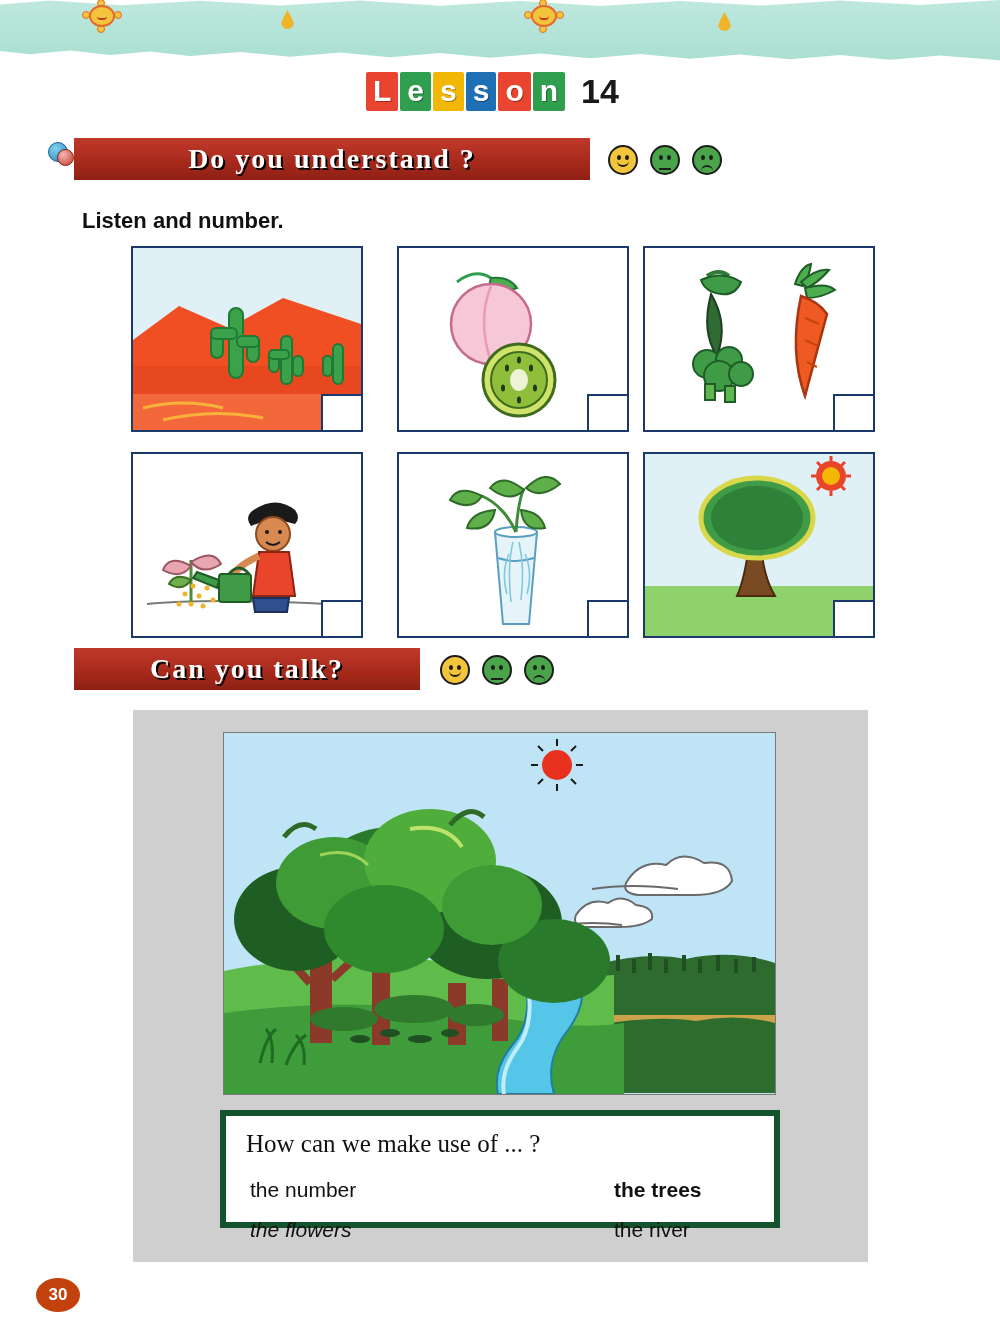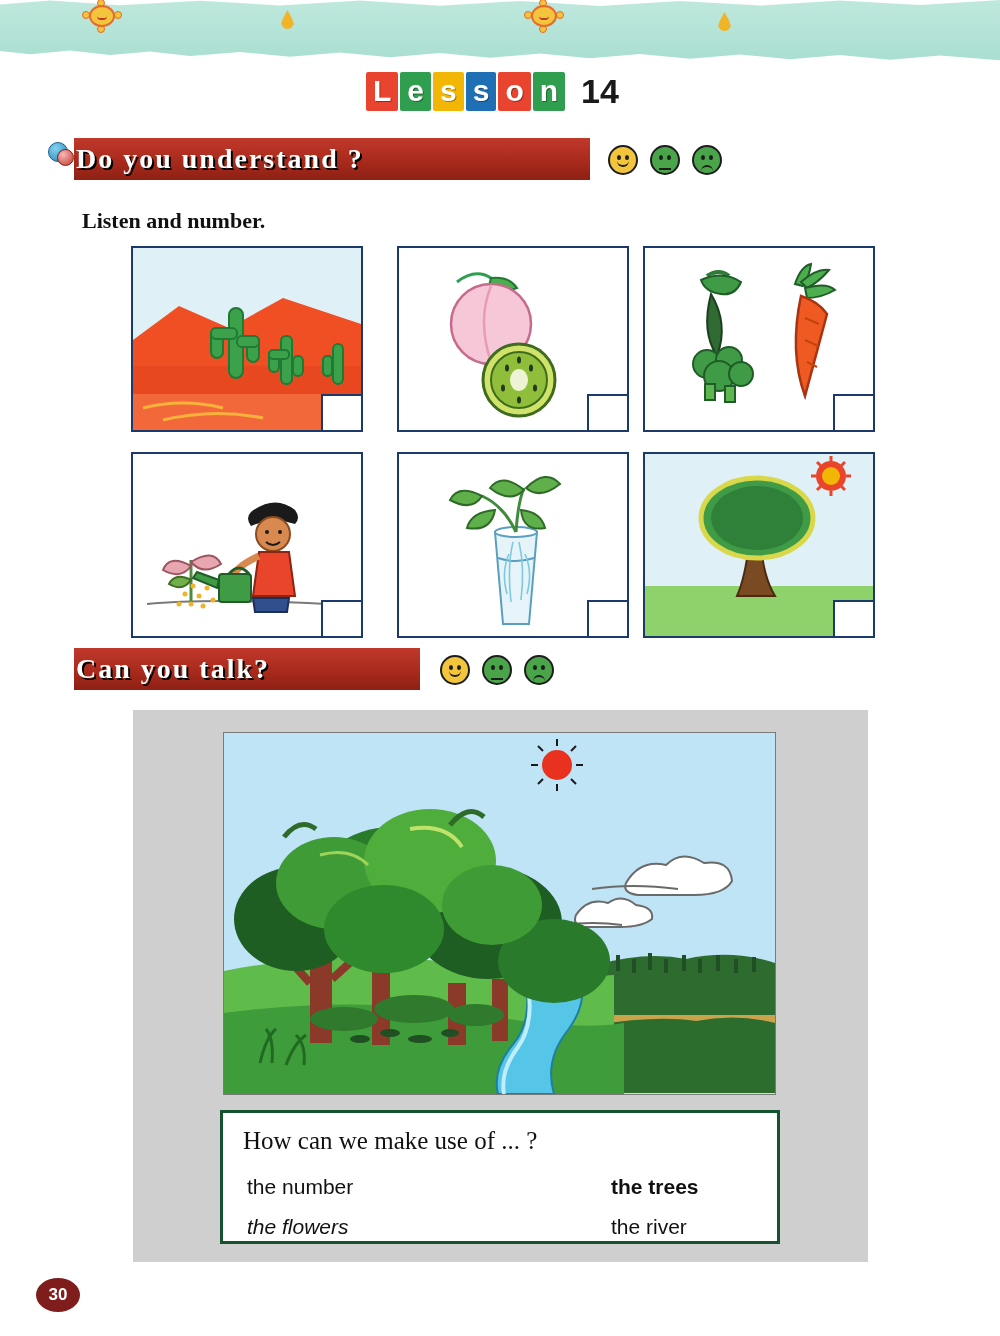--- a/index.html
+++ b/index.html
@@ -60,21 +60,21 @@
   }
   .lesson-num {
     margin-left:14px; font-family:"Liberation Sans", sans-serif; font-weight:bold;
     font-size:34px; color:#1a1a1a;
   }
 
   
   .banner {
     position:absolute; display:flex; align-items:center; height:42px;
     background:linear-gradient(180deg,#c0392b 0%, #a82a1c 55%, #8e2014 100%);
-    padding:0 2px; color:#fff;
+    padding:0 2px; color:#fff;justify-content:center;
   }
   .banner-txt {
     font-family:"Liberation Serif", serif; font-weight:bold; font-style:normal;
     font-size:28px; letter-spacing:2px; color:#fff;
     text-shadow: 2px 2px 0 #000;
   }
   .banner.b1 { left:74px; top:138px; width:516px; }
   .banner.b2 { left:74px; top:648px; width:346px; }
 
   .pin { position:absolute; left:44px; top:140px; width:34px; height:34px; }
@@ -95,21 +95,21 @@
   .face-circle .e { position:absolute; top:8px; width:4px; height:5px; background:#1d1d1d; border-radius:50%; }
   .face-circle .e.l { left:7px; } .face-circle .e.r { right:7px; }
   .face-circle .m { position:absolute; left:7px; width:12px; height:6px; }
   .m.smile { top:14px; border-bottom:2.5px solid #1d1d1d; border-radius:0 0 12px 12px; }
   .m.flat  { top:17px; border-bottom:2.5px solid #1d1d1d; }
   .m.frown { top:18px; border-top:2.5px solid #1d1d1d; border-radius:12px 12px 0 0; }
 
   
   .instruction {
     position:absolute; left:82px; top:208px;
-    font-family:Liberation Serif, serif; font-weight:bold; font-size:22px; color:#111;
+    font-family:Liberation Sans, sans-serif; font-weight:bold; font-size:22px; color:#111;
   }
 
   
   .grid { position:absolute; left:131px; top:246px; width:730px; }
   .cell {
     position:absolute; border:2px solid #1b3a6b; background:#ddeef7; overflow:hidden;
   }
   .cell .numbox {
     position:absolute; right:-2px; bottom:-2px; width:42px; height:38px;
     border:2px solid #1b3a6b; background:#ffffff;
@@ -118,39 +118,39 @@
   
   .talk-panel {
     position:absolute; left:133px; top:710px; width:735px; height:552px;
     background:#cfcfcf;
   }
   .scene {
     position:absolute; left:90px; top:22px; width:553px; height:363px;
     border:1px solid #7a7a7a; overflow:hidden; background:#bfe4f5;
   }
   .qbox {
-    position:absolute; left:87px; top:400px; width:560px; height:134px;
-    background:#ffffff; border:3px solid #14532d;
+    position:absolute; left:87px; top:400px; width:560px; height:118px;
+    background:#ffffff; border:6px solid #14532d;
   }
   .qbox .q {
     position:absolute; left:20px; top:14px; font-size:25px; color:#111;
     font-family:"Liberation Serif", serif;
   }
   .qbox .opt {
     position:absolute; font-family:"Liberation Sans", sans-serif; font-size:21px; color:#111;
   }
   .qbox .o1 { left:24px; top:62px; }
   .qbox .o2 { left:388px; top:62px;font-weight:bold; }
   .qbox .o3 { left:24px; top:102px;font-style:italic; }
   .qbox .o4 { left:388px; top:102px; }
 
   
   .pagenum {
     position:absolute; left:36px; top:1278px; width:44px; height:34px;
-    background:#7f1d1d; border-radius:50%; color:#fff;
+    background:#c2410c; border-radius:50%; color:#fff;
     font-family:"Liberation Sans", sans-serif; font-weight:bold; font-size:17px;
     display:flex; align-items:center; justify-content:center;
   }
 </style>
 </head>
 <body>
 
 <div class="topband">
   <div class="torn2"></div>
   <div class="torn"></div>

